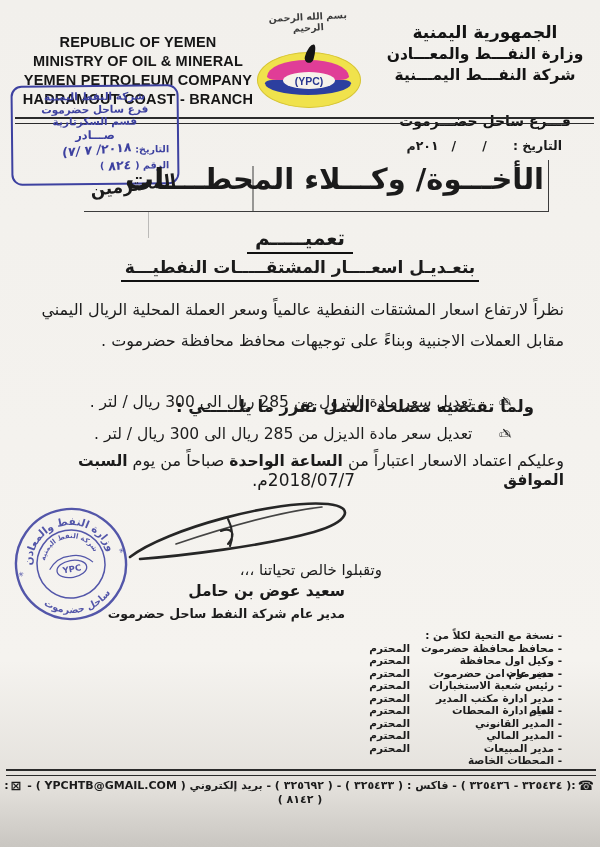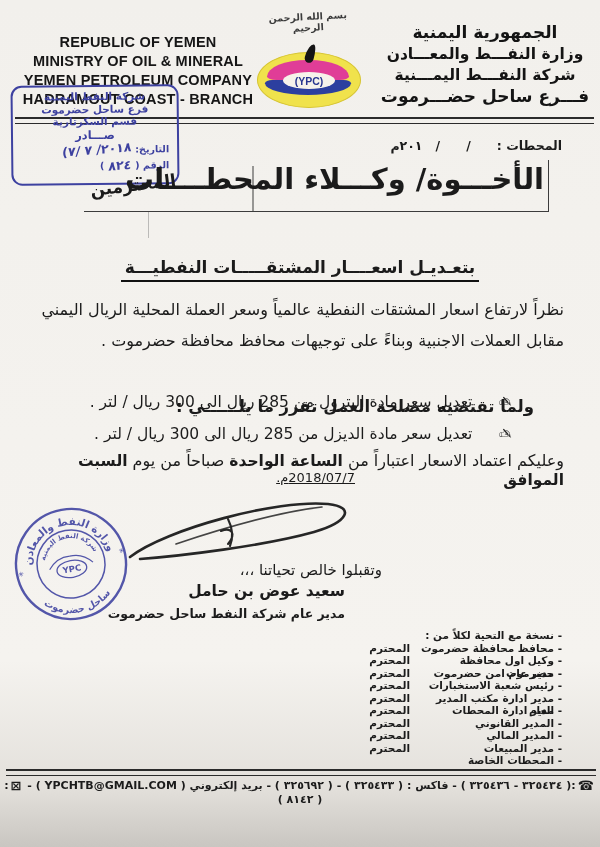--- a/index.html
+++ b/index.html
@@ -11,21 +11,21 @@
   .abs{position:absolute;}
   
   .hdr-en{left:14px;top:33px;width:248px;text-align:center;font-weight:bold;
     font-size:14.5px;line-height:19px;color:#161616;font-family:"Liberation Sans",sans-serif;letter-spacing:.2px;}
   .bismillah{left:256px;top:11px;width:104px;text-align:center;font-size:9.5px;font-weight:bold;
     color:#3c3c3c;transform:rotate(-3deg);direction:rtl;}
   .hdr-ar{right:6px;top:20px;width:218px;text-align:center;font-weight:bold;direction:rtl;color:#141414;}
   .hdr-ar .l1{font-size:17px;line-height:24px;}
   .hdr-ar .l2{font-size:15.5px;line-height:21px;}
   .hdr-ar .l3{font-size:15.5px;line-height:21px;}
-  .hdr-ar .l4{font-size:17px;line-height:20px;}
+  .hdr-ar .l4{font-size:14px;line-height:20px;margin-top:25px;}
   
   .logo{left:256px;top:44px;width:106px;height:66px;}
   .logo-oval{position:absolute;left:1px;top:8px;width:102px;height:54px;background:#f0e24c;
     border-radius:50%;border:1px solid #d6c433;}
   .logo-pink{position:absolute;left:11px;top:16px;width:82px;height:20px;background:#e03d97;
     border-radius:50% 50% 12% 12% / 85% 85% 18% 18%;}
   .logo-blue{position:absolute;left:9px;top:36px;width:86px;height:15px;background:#2c3f9f;
     border-radius:10% 10% 60% 60% / 25% 25% 95% 95%;}
   .logo-center{position:absolute;left:27px;top:28px;width:52px;height:17px;background:#f6f2ea;
     border-radius:50%;display:flex;align-items:center;justify-content:center;
@@ -60,21 +60,21 @@
   .subtitle-wrap span{display:inline-block;font-size:17px;font-weight:bold;
     border-bottom:2px solid #111;padding:0 4px 3px;direction:rtl;}
   
   .body-par{right:36px;left:36px;top:294px;direction:rtl;text-align:right;font-size:16px;line-height:31px;}
   .decision{right:66px;top:365px;font-size:16.5px;font-weight:bold;direction:rtl;margin-top:32px;}
   .bullet-row{right:88px;direction:rtl;display:flex;align-items:center;gap:27px;font-size:15.5px;}
   .bullet-row .bullet-icon{transform:scaleX(-1);font-size:15px;color:#222;}
   .b1{top:393px;} .b2{top:425px;}
   .effective{right:36px;left:36px;top:451px;direction:rtl;text-align:right;font-size:16px;}
   .effective b{font-size:15.5px;}
-  .effective-date{right:245px;top:470px;font-size:13px;direction:rtl;text-decoration:underline;}
+  .effective-date{right:245px;top:470px;font-size:17px;direction:rtl;}
   .closing{right:218px;top:526px;font-size:15px;direction:rtl;margin-top:35px;}
   
   .sig-svg{left:116px;top:491px;width:252px;height:86px;}
   .stamp-round{left:8px;top:502px;width:130px;height:124px;opacity:.88;}
   .sig-name{right:255px;top:582px;font-size:15.5px;font-weight:bold;direction:rtl;}
   .sig-title{right:255px;top:606px;font-size:12.5px;font-weight:bold;direction:rtl;}
   
   .cc{right:34px;top:629px;width:244px;direction:rtl;font-weight:bold;font-size:10.5px;line-height:12.55px;}
   .cc-row{display:flex;align-items:baseline;height:12.55px;}
   .cc-dash{width:12px;text-align:center;}
@@ -126,28 +126,31 @@
       <span>التاريخ:</span>
       <span class="hand" dir="ltr">(٢٠١٨/ ٧ /٧</span>
     </div>
     <div class="st-meta">
       <span>الرقم (</span>
       <span class="hand">٨٢٤</span>
       <span>)</span>
     </div>
   </div>
 
-  <div class="abs date-line">المحطات :      /      /   ٢٠١م</div>
+  <div class="abs date-line">التاريخ :      /      /   ٢٠١م</div>
 
   <div class="abs addr-underline"></div>
   <div class="abs addr-tick"></div>
   <div class="abs fold"></div>
   <div class="abs addressee">الأخـــوة/ وكـــلاء المحطــــات</div>
   <div class="abs honorific">المحترمين</div>
 
+  <div class="abs title-wrap">
+    <span>تعميـــــم</span>
+  </div>
   <div class="abs subtitle-wrap">
     <span>بتعـديـل اسعــــار المشتقـــــات النفطيـــة</span>
   </div>
 
   <div class="abs body-par">
     <div>نظراً لارتفاع اسعار المشتقات النفطية عالمياً وسعر العملة المحلية الريال اليمني</div>
     <div>مقابل العملات الاجنبية وبناءً على توجيهات محافظ محافظة حضرموت .</div>
   </div>
 
   <div class="abs decision">ولما تقتضيه مصلحة العمل تقرر ما يلــــــي :</div>

